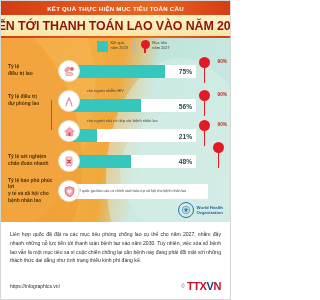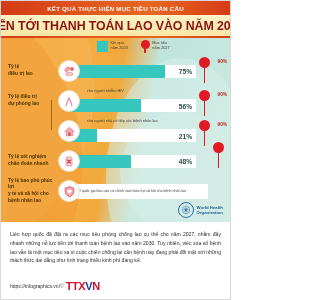--- a/index.html
+++ b/index.html
@@ -70,21 +70,21 @@
   .who{position:absolute;right:7px;bottom:4px;display:flex;align-items:center;gap:3px;z-index:9;}
   .who-mark{width:14px;height:14px;border-radius:50%;border:1.1px solid #2a6fb0;
             display:flex;align-items:center;justify-content:center;}
   .who-txt{font-size:4.3px;line-height:1.2;color:#1f5c96;font-weight:bold;}
 
   
   .bodytext{padding:8px 9px 0 9px;font-size:5.1px;line-height:1.72;color:#2b2b2b;text-align:justify;}
 
   
   .footer{position:absolute;left:0;right:0;bottom:0;height:26px;
-          display:flex;align-items:center;
+          display:flex;align-items:center;justify-content:space-between;
           padding:0 9px;box-sizing:border-box;}
   .url{font-size:5px;color:#2b2b2b;}
   .ttx{display:flex;align-items:center;gap:2px;}
   .copy{font-size:5px;color:#666;}
   .ttxlogo{font-size:11px;font-weight:bold;letter-spacing:-.4px;}
   .ttxlogo .r{color:#c8102e;}
   .ttxlogo .b{color:#1c3c8c;}
 </style>
 </head>
 <body>

